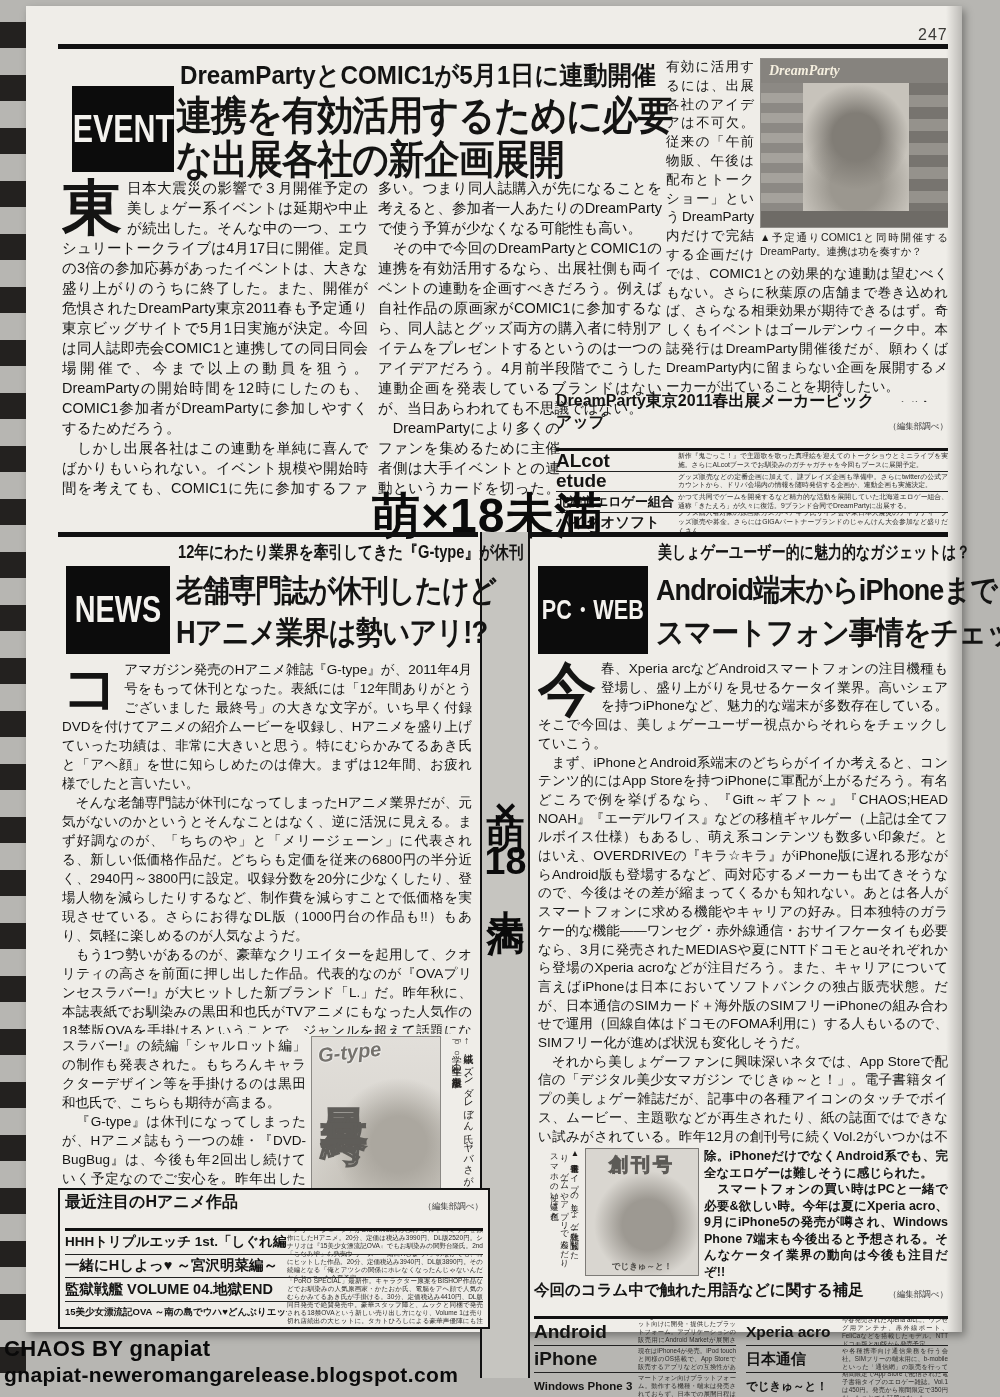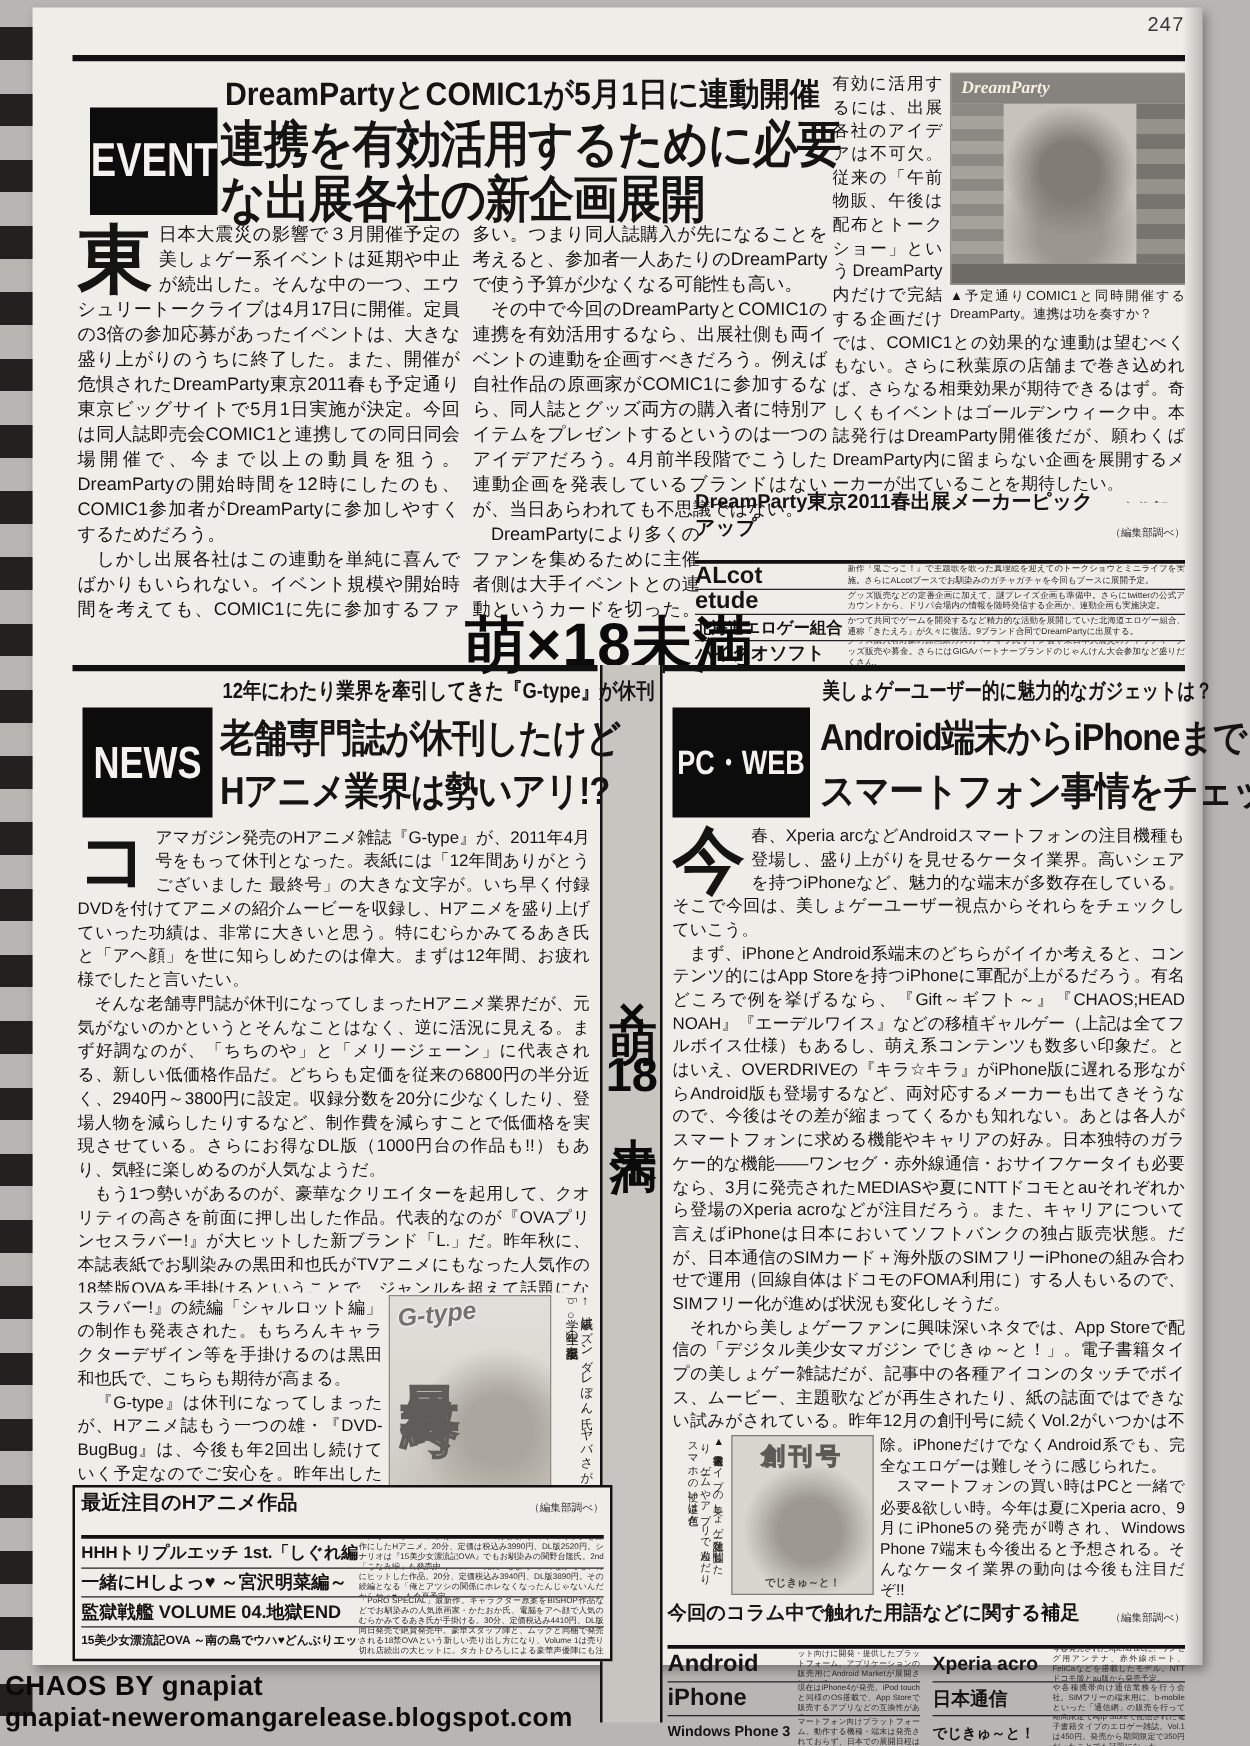--- a/index.html
+++ b/index.html
@@ -5,21 +5,21 @@
   html,body{margin:0;padding:0;background:#9e9d99;}
   #page{position:relative;width:1000px;height:1397px;background:#b7b6b2;overflow:hidden;
         font-family:"Liberation Sans","DejaVu Sans",sans-serif;color:#141413;}
   .paper{position:absolute;left:26px;top:6px;width:936px;height:1326px;background:#efede8;
          box-shadow:3px 4px 8px rgba(0,0,0,.35);}
   .edge{position:absolute;left:946px;top:6px;width:16px;height:1326px;
         background:linear-gradient(90deg,rgba(0,0,0,0),rgba(0,0,0,.22));}
   .binding{position:absolute;left:0;top:8px;width:26px;height:1380px;
     background:repeating-linear-gradient(180deg,rgba(0,0,0,0) 0 14px,#23211f 14px 40px,rgba(0,0,0,0) 40px 53px);
     filter:blur(.6px);}
-  .pagenum{position:absolute;left:918px;top:12px;font-size:16px;color:#3a3936;letter-spacing:1px;}
+  .pagenum{position:absolute;left:918px;top:26px;font-size:16px;color:#3a3936;letter-spacing:1px;}
 
   .abs{position:absolute;}
   .bar{position:absolute;background:#111;height:5px;}
   .badge{position:absolute;background:#0c0c0c;color:#f4f2ee;display:flex;align-items:center;justify-content:center;}
   .badge span{font-weight:900;transform:scaleX(.8);white-space:nowrap;}
   .kicker{position:absolute;font-weight:900;white-space:nowrap;transform-origin:left center;}
   .btitle{position:absolute;font-weight:900;white-space:nowrap;transform-origin:left center;letter-spacing:-1px;}
 
   .bodycol{position:absolute;text-align:justify;overflow:hidden;}
   .bodycol p{margin:0;}
@@ -229,21 +229,21 @@
     <p>　まず、iPhoneとAndroid系端末のどちらがイイか考えると、コンテンツ的にはApp Storeを持つiPhoneに軍配が上がるだろう。有名どころで例を挙げるなら、『Gift～ギフト～』『CHAOS;HEAD NOAH』『エーデルワイス』などの移植ギャルゲー（上記は全てフルボイス仕様）もあるし、萌え系コンテンツも数多い印象だ。とはいえ、OVERDRIVEの『キラ☆キラ』がiPhone版に遅れる形ながらAndroid版も登場するなど、両対応するメーカーも出てきそうなので、今後はその差が縮まってくるかも知れない。あとは各人がスマートフォンに求める機能やキャリアの好み。日本独特のガラケー的な機能――ワンセグ・赤外線通信・おサイフケータイも必要なら、3月に発売されたMEDIASや夏にNTTドコモとauそれぞれから登場のXperia acroなどが注目だろう。また、キャリアについて言えばiPhoneは日本においてソフトバンクの独占販売状態。だが、日本通信のSIMカード＋海外版のSIMフリーiPhoneの組み合わせで運用（回線自体はドコモのFOMA利用に）する人もいるので、SIMフリー化が進めば状況も変化しそうだ。</p>
     <p>　それから美しょゲーファンに興味深いネタでは、App Storeで配信の「デジタル美少女マガジン でじきゅ～と！」。電子書籍タイプの美しょゲー雑誌だが、記事中の各種アイコンのタッチでボイス、ムービー、主題歌などが再生されたり、紙の誌面ではできない試みがされている。昨年12月の創刊号に続くVol.2がいつかは不明だが、コンスタントに刊行されると面白そうだ。また、Android界隈では昨年10月に『ナースのお勉強 入門編』が18禁仕様で移植されるも、早々にマーケットから削</p>
   </div>
 
   <div class="abs" style="left:538px;top:1148px;width:410px;height:130px;display:flex;gap:5px;overflow:hidden;">
     <div class="vcap" style="width:42px;height:124px;font-size:8.5px;">▲電子書籍タイプの美しょゲー雑誌を閲覧したり、ゲームやアプリで遊んだり、スマホの使い道は色々だ</div>
     <div class="sokan-cover">
       <div class="sk-top">創刊号</div>
       <div class="sk-bottom">でじきゅ～と！</div>
     </div>
-    <div class="bodycol" style="position:static;flex:1;height:130px;font-size:12.5px;line-height:16.5px;">
+    <div class="bodycol" style="position:static;flex:1;height:130px;font-size:12.5px;line-height:16.5px;font-weight:bold;">
       <p>除。iPhoneだけでなくAndroid系でも、完全なエロゲーは難しそうに感じられた。</p>
       <p>　スマートフォンの買い時はPCと一緒で必要&amp;欲しい時。今年は夏にXperia acro、9月にiPhone5の発売が噂され、Windows Phone 7端末も今後出ると予想される。そんなケータイ業界の動向は今後も注目だぞ!!</p>
     </div>
   </div>
 
   <div class="pc-table">
     <div class="ttl-row">
       <span class="ttl">今回のコラム中で触れた用語などに関する補足</span>
       <span class="note">（編集部調べ）</span>
     </div>

